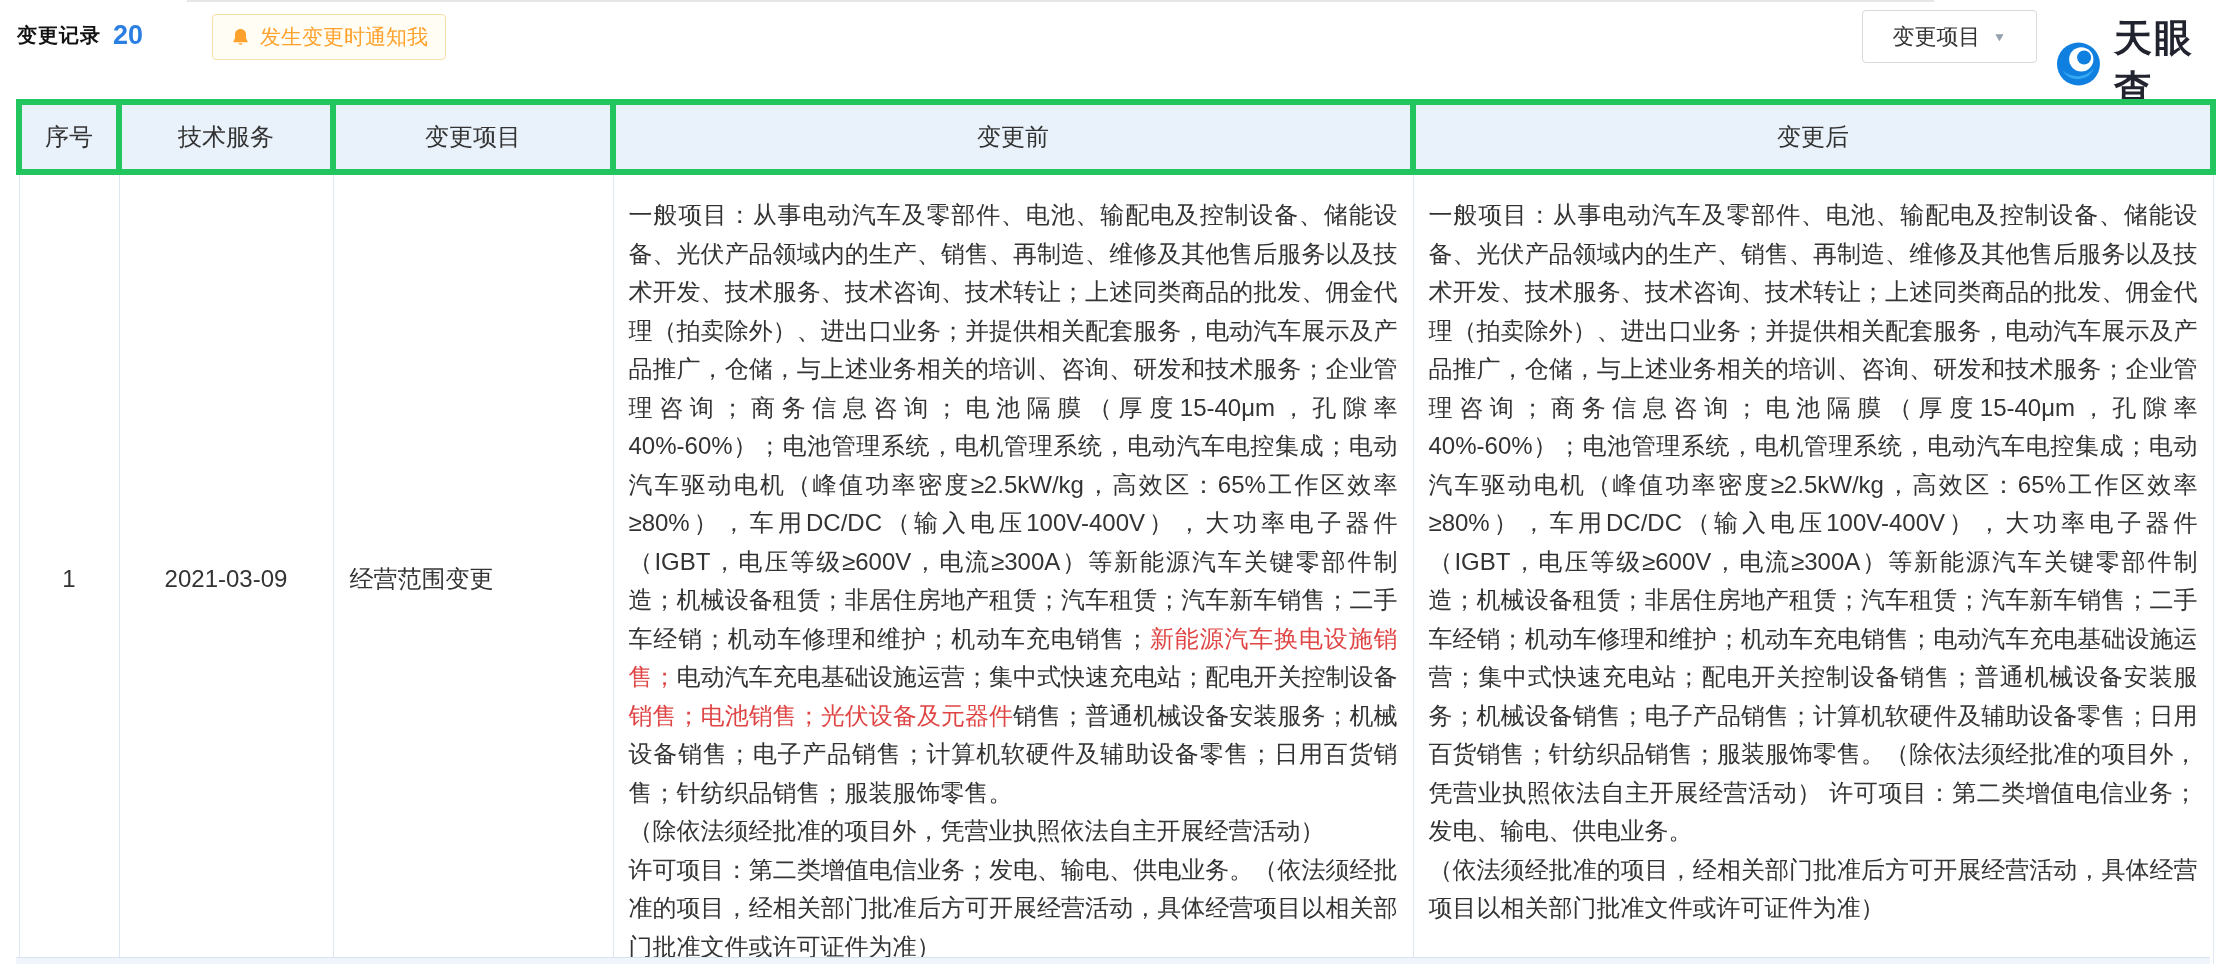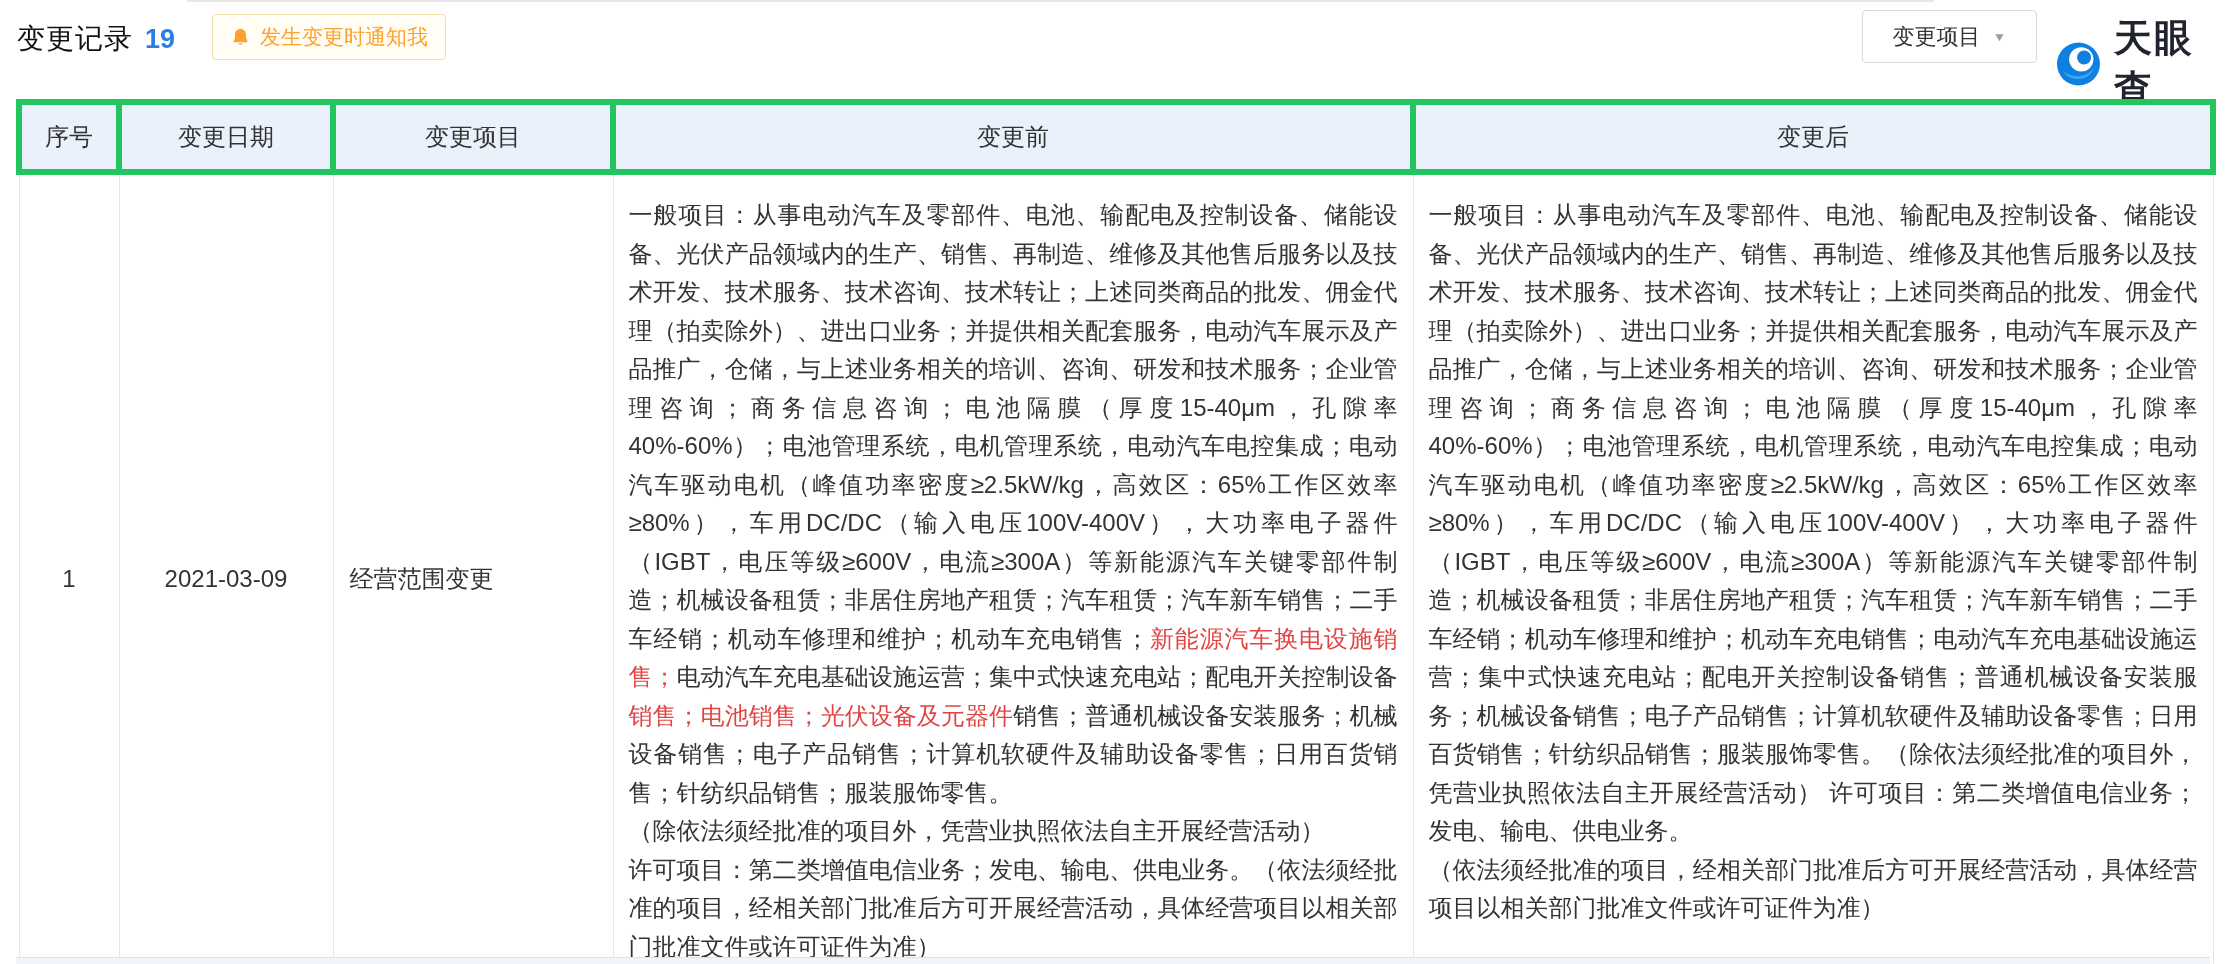--- a/index.html
+++ b/index.html
@@ -25,22 +25,22 @@
     top: 0; left: 0; right: 0;
     height: 99px;
   }
   .title-wrap {
     position: absolute;
     left: 17px; top: 20px;
     display: flex;
     align-items: center;
   }
   .page-title {
-    font-size: 28px;
-    font-weight: 400;
+    font-size: 20px;
+    font-weight: 700;
     color: #121212;
     letter-spacing: 1px;
   }
   .change-count {
     font-size: 27px;
     font-weight: 700;
     color: #2b7fe3;
     margin-left: 12px;
   }
   .notify-button {
@@ -141,21 +141,21 @@
   }
 </style>
 </head>
 <body>
 
 <div class="top-divider"></div>
 
 <div class="header-bar">
   <div class="title-wrap">
     <span class="page-title">变更记录</span>
-    <span class="change-count">19</span>
+    <span class="change-count">20</span>
   </div>
 
   <div class="notify-button">
     <svg class="bell-icon" viewBox="0 0 24 24" fill="currentColor" aria-hidden="true">
       <path d="M12 2.2c-3.6 0-6.3 2.7-6.3 6.2v4.3L4 16.2c-.3.5.1 1.1.7 1.1h14.6c.6 0 1-.6.7-1.1l-1.7-3.5V8.4c0-3.5-2.7-6.2-6.3-6.2z"></path>
       <path d="M9.6 18.6a2.5 2.5 0 0 0 4.8 0H9.6z"></path>
     </svg>
     <span class="notify-label">发生变更时通知我</span>
   </div>
 
@@ -179,21 +179,21 @@
   <colgroup>
     <col class="c1">
       <col class="c2">
       <col class="c3">
       <col class="c4">
       <col class="c5">
   </colgroup>
   <thead>
     <tr>
       <th>序号</th>
-      <th>变更日期</th>
+      <th>技术服务</th>
       <th>变更项目</th>
       <th>变更前</th>
       <th>变更后</th>
     </tr>
   </thead>
   <tbody>
     <tr class="data-row">
       <td class="cell-center">1</td>
       <td class="cell-center">2021-03-09</td>
       <td class="cell-item">经营范围变更</td>

